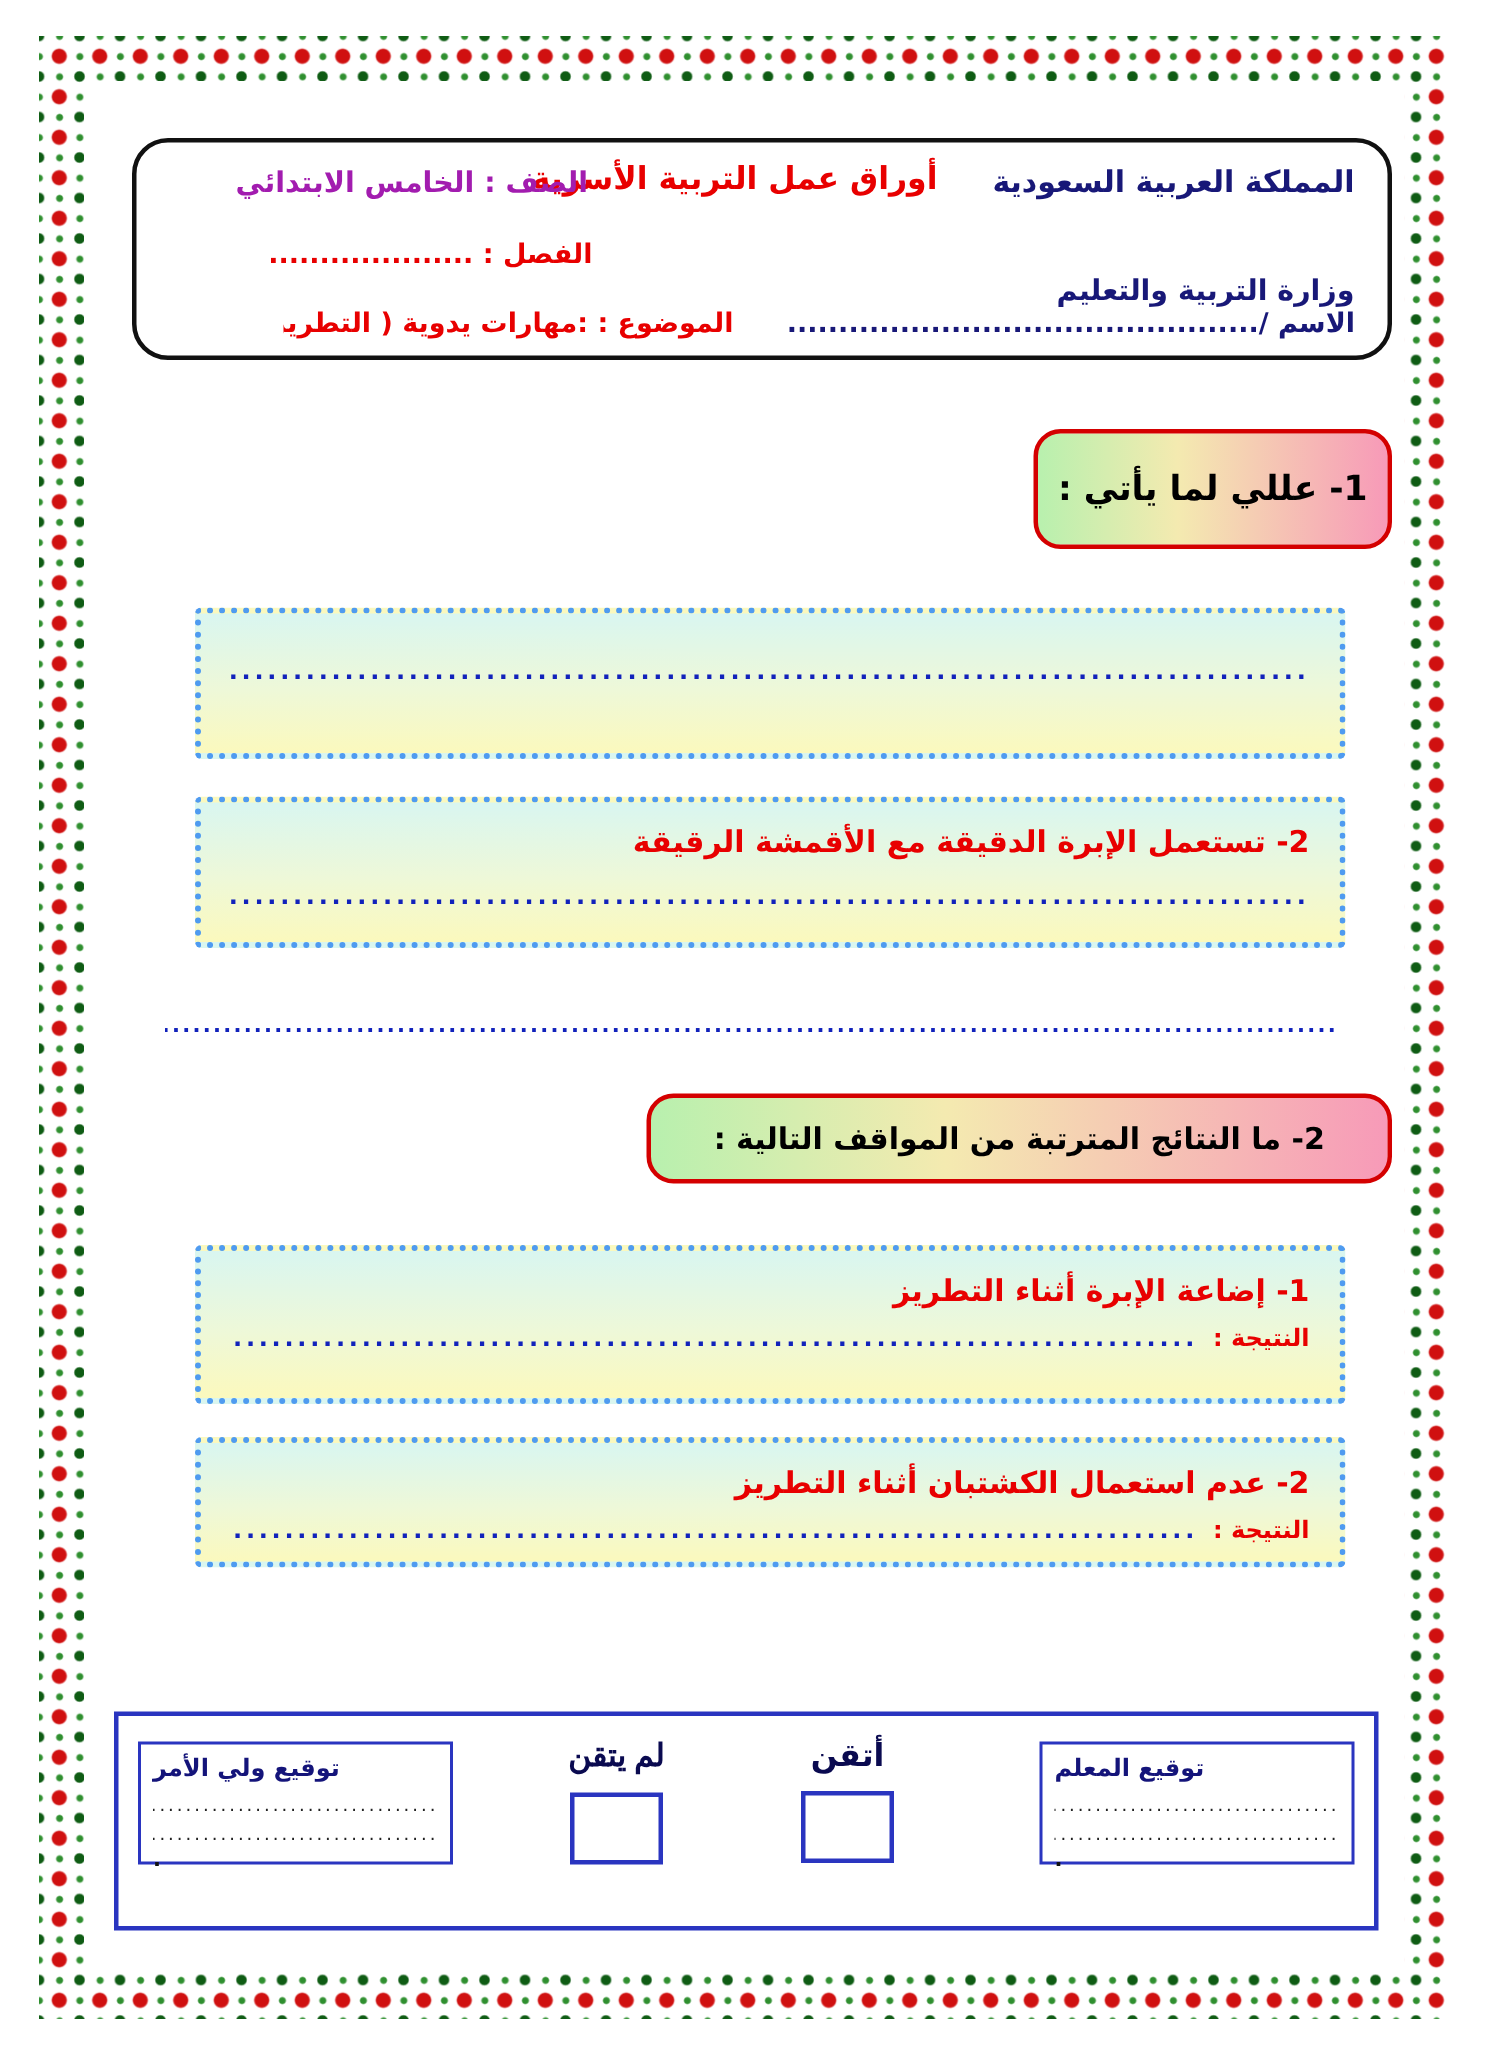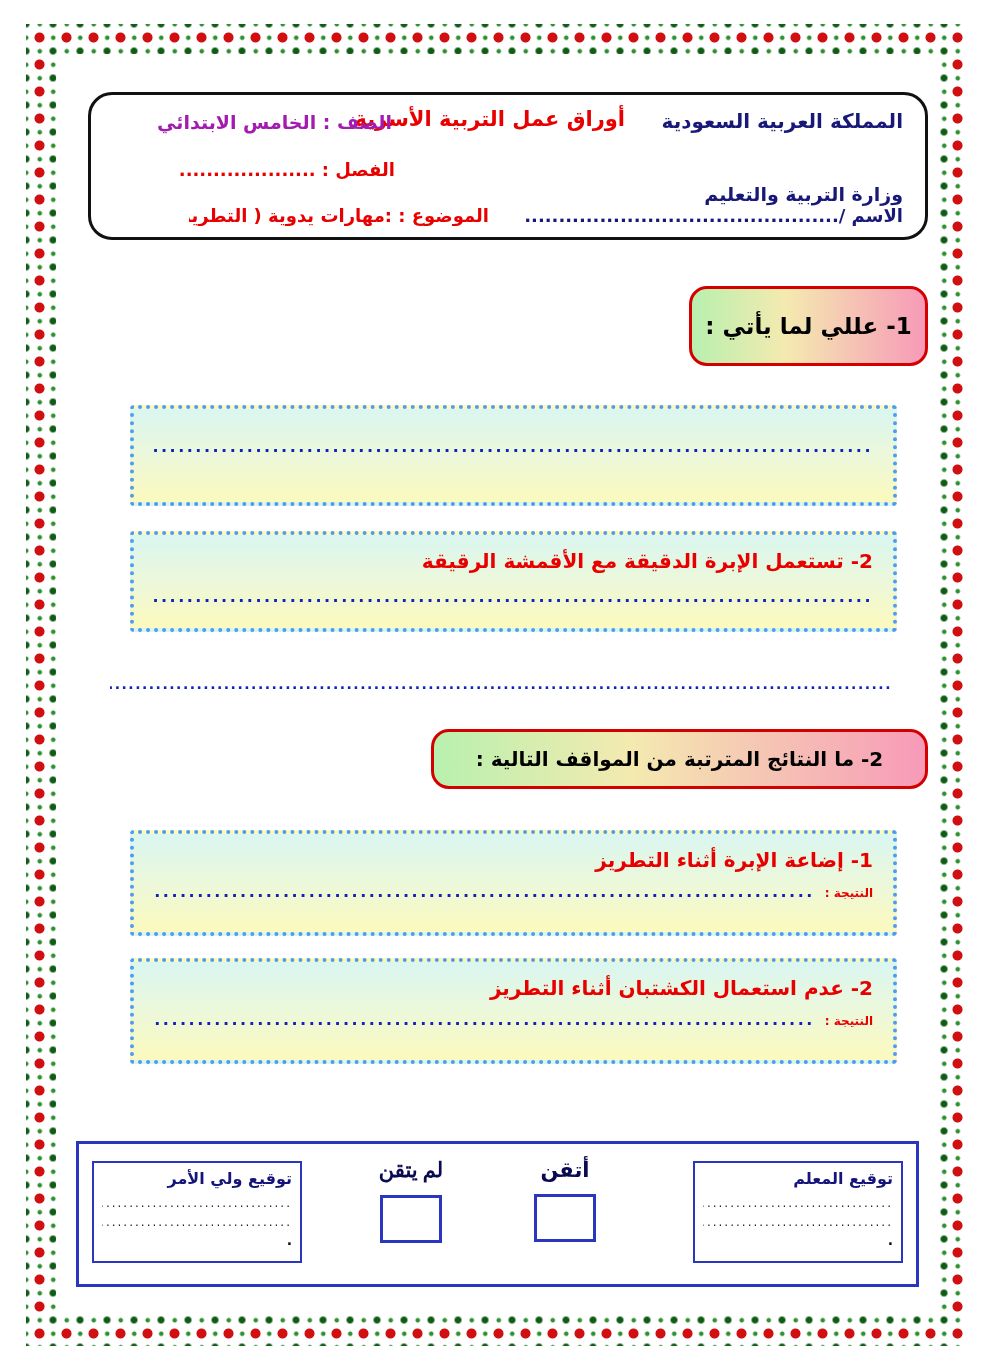--- a/index.html
+++ b/index.html
@@ -48,44 +48,44 @@
   
   .qbox {
     position:absolute; left:130px; width:767px; box-sizing:border-box;
     border:4px dotted #4f9bf0; border-radius:4px;
     background:linear-gradient(to bottom, #d9f6f0 0%, #eef8d8 55%, #fbf9bd 100%);
     padding:14px 20px 8px; z-index:3;
   }
   .q1 { top:405px; height:101px; }
   .q2 { top:531px; height:101px; }
   .q3 { top:830px; height:106px; }
-  .q4 { top:958px; height:106px; }
+  .q4 { top:958px; height:87px; }
   .q-text { color:#e80000; font-weight:bold; font-size:20px; text-align:right; }
   .q-answer {
     margin-top:14px; color:#1122bb; font-weight:bold; font-size:16px;
     letter-spacing:2.5px; white-space:nowrap; overflow:hidden; text-align:center;
   }
   .result-line { margin-top:10px; display:flex; align-items:baseline; white-space:nowrap; overflow:hidden; }
-  .result-label { color:#e80000; font-weight:bold; font-size:12px; margin-left:10px; flex:none; }
+  .result-label { color:#e80000; font-weight:bold; font-size:16px; margin-left:10px; flex:none; }
   .result-dots { color:#1122bb; font-weight:bold; font-size:16px; letter-spacing:2.5px; overflow:hidden; }
 
   .mid-divider {
     position:absolute; left:110px; top:676px; width:782px; z-index:3;
     color:#1122bb; font-weight:bold; font-size:14px; letter-spacing:1.5px;
     white-space:nowrap; overflow:hidden;
   }
 
   
   .footer-box {
     position:absolute; left:76px; top:1141px; width:843px; height:146px;
     border:3px solid #2a35c0; box-sizing:border-box; background:#fff; z-index:3;
   }
   .sig-box {
-    position:absolute; top:17px; width:210px; height:102px;
-    border:2px solid #2a35c0; box-sizing:border-box; padding:6px 8px 2px; text-align:right;
+    position:absolute; top:17px; width:210px; height:82px;
+    border:2px solid #2a35c0; box-sizing:border-box; padding:6px 8px 2px; text-align:left;
   }
   .sig-teacher { right:13px; }
   .sig-guardian { left:13px; }
   .sig-label { color:#14147a; font-weight:bold; font-size:16px; margin-bottom:6px; white-space:nowrap; }
   .sig-dots { color:#222; font-size:12px; letter-spacing:2px; white-space:nowrap; overflow:hidden; line-height:1.6; }
   .sig-period { font-size:14px; font-weight:bold; color:#111; line-height:1.2; }
 
   .check-col { position:absolute; top:14px; width:130px; text-align:center; }
   .col-mastered { right:286px; }
   .col-notmastered { right:440px;font-family:Liberation Serif, serif; }

